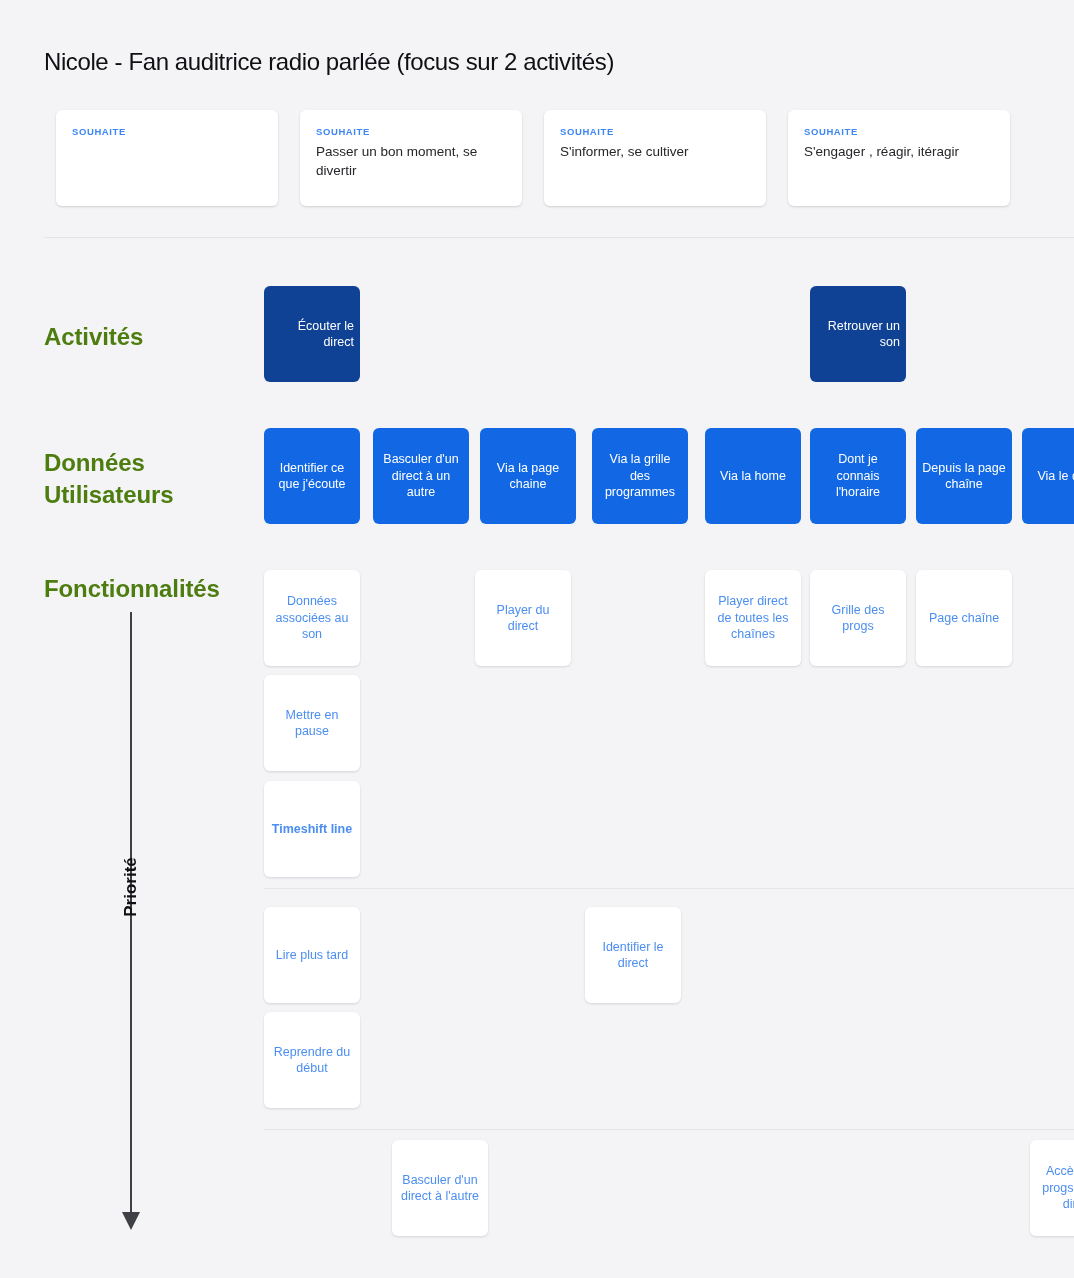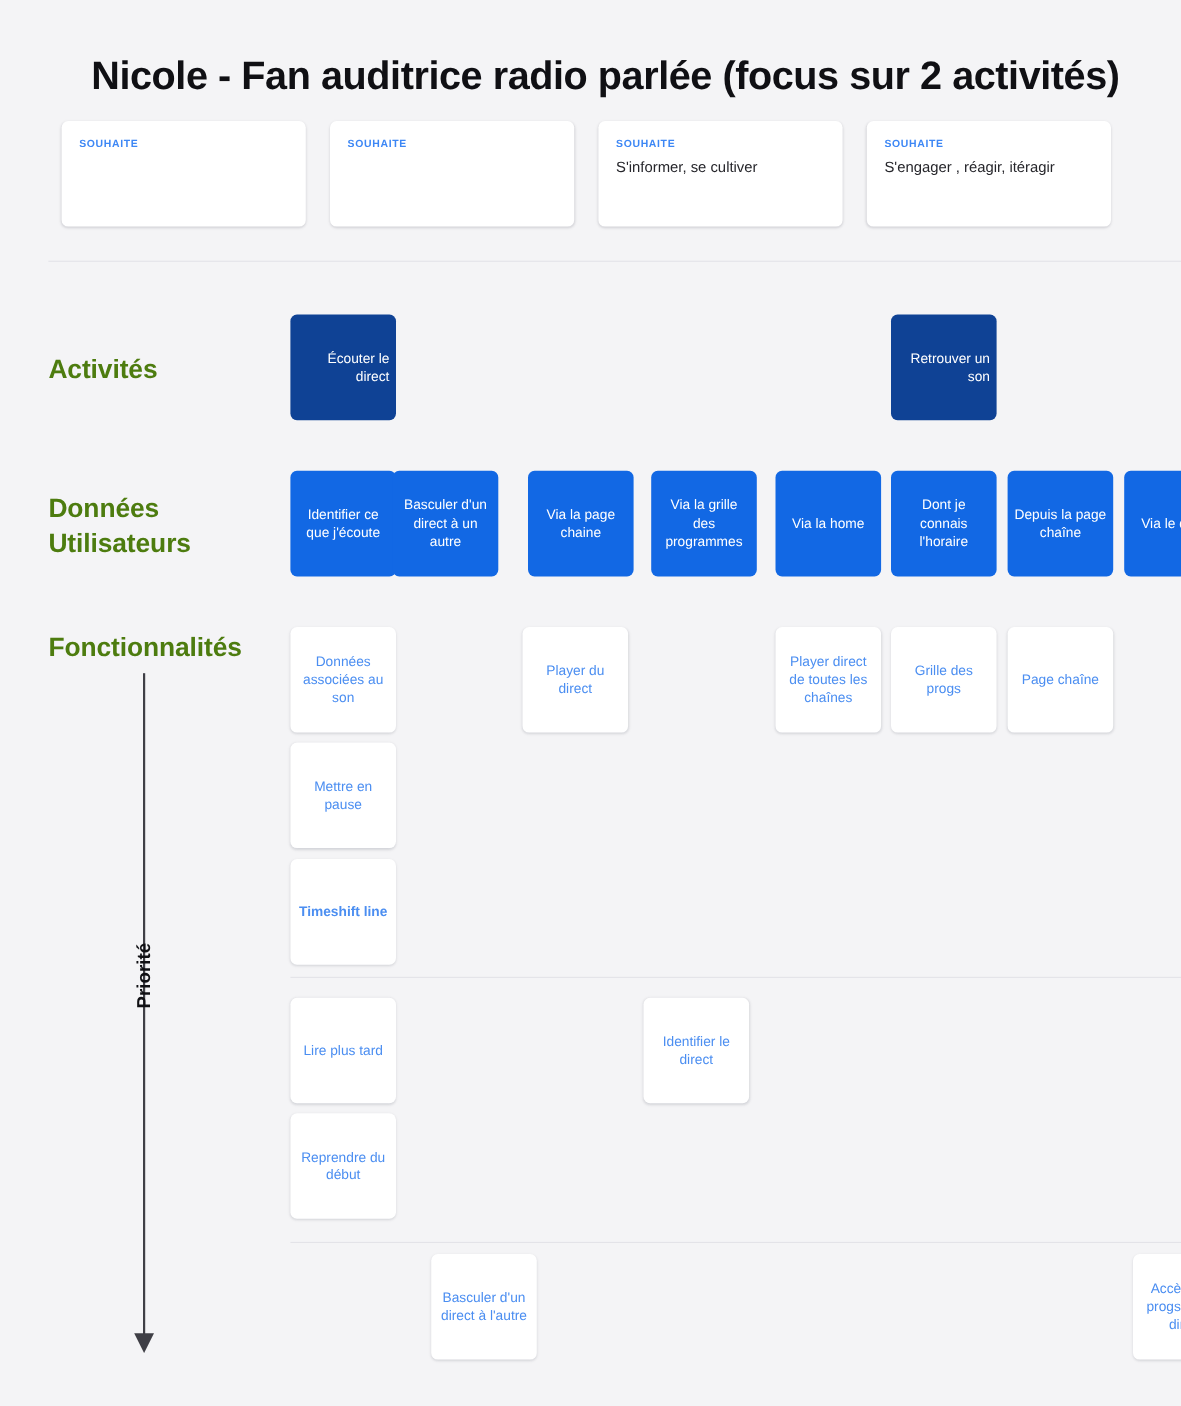--- a/index.html
+++ b/index.html
@@ -15,26 +15,25 @@
     font-family: "Liberation Sans", sans-serif;
     color: #1d1d1f;
     position: relative;
   }
 
   
   .page-title {
     position: absolute;
     left: 44px;
     top: 48px;
-    font-size: 36px;
-    font-weight: 700;
+    font-size: 24px;
+    font-weight: 400;
     letter-spacing: -0.4px;
     color: #101014;
     white-space: nowrap;
-    margin-left: 39px;
   }
 
   
   .wish-row {
     position: absolute;
     left: 56px;
     top: 110px;
     display: flex;
     gap: 22px;
   }
@@ -161,20 +160,21 @@
 <body>
 
 <h1 class="page-title">Nicole - Fan auditrice radio parlée (focus sur 2 activités)</h1>
 
 <div class="wish-row">
   <div class="wish-card">
     <div class="wish-label">SOUHAITE</div>
   </div>
   <div class="wish-card">
     <div class="wish-label">SOUHAITE</div>
+    <div class="wish-text">Passer un bon moment, se divertir</div>
   </div>
   <div class="wish-card">
     <div class="wish-label">SOUHAITE</div>
     <div class="wish-text">S'informer, se cultiver</div>
   </div>
   <div class="wish-card">
     <div class="wish-label">SOUHAITE</div>
     <div class="wish-text">S'engager , réagir, itéragir</div>
   </div>
 </div>
@@ -201,21 +201,21 @@
 <div id="cards-layer">
     <div class="card card-activity" style="left: 264px; top: 286px;">
       <span>Écouter le direct</span>
     </div>
     <div class="card card-activity" style="left: 810px; top: 286px;">
       <span>Retrouver un son</span>
     </div>
     <div class="card card-task" style="left: 264px; top: 428px;">
       <span>Identifier ce que j'écoute</span>
     </div>
-    <div class="card card-task" style="left: 357px; top: 428px;">
+    <div class="card card-task" style="left: 373px; top: 428px;">
       <span>Basculer d'un direct à un autre</span>
     </div>
     <div class="card card-task" style="left: 480px; top: 428px;">
       <span>Via la page chaine</span>
     </div>
     <div class="card card-task" style="left: 592px; top: 428px;">
       <span>Via la grille des programmes</span>
     </div>
     <div class="card card-task" style="left: 705px; top: 428px;">
       <span>Via la home</span>

